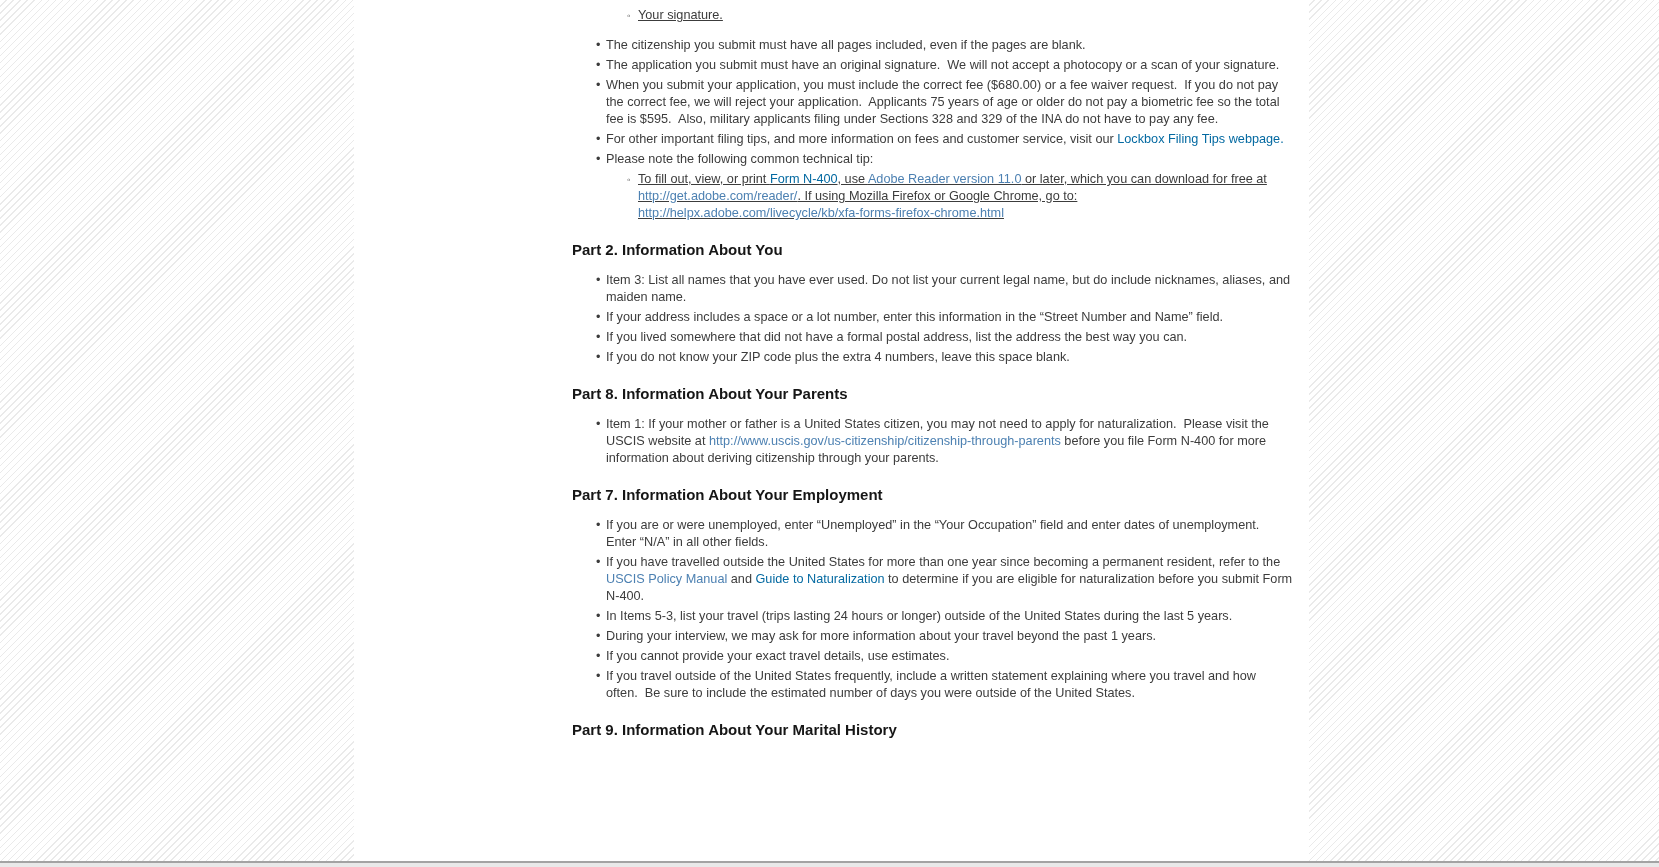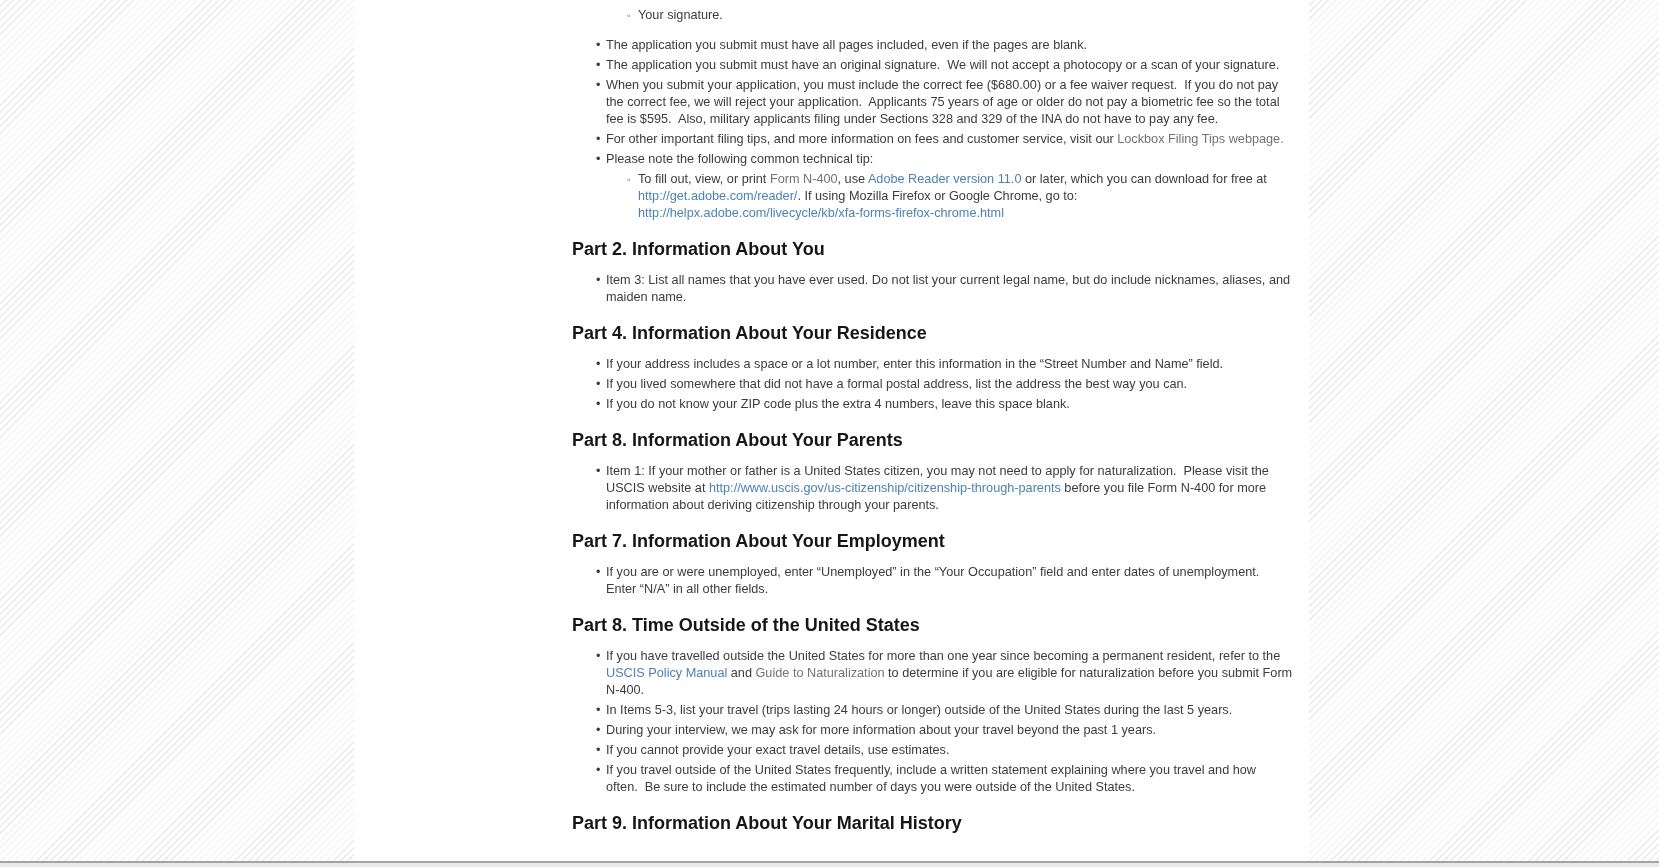--- a/index.html
+++ b/index.html
@@ -14,81 +14,79 @@
   .doc-page {
     position: absolute; left: 354px; top: 0; width: 955px; height: 861px;
     background: #ffffff; overflow: hidden;
   }
   .doc-content {
     box-sizing: border-box; width: 100%; height: 100%;
     padding: 7px 15px 0 218px;
     font-size: 12.7px; line-height: 17px; color: #3c3c3c;
   }
   .section-heading {
-    font-weight: bold; font-size: 18px; color: #161616;
+    font-weight: bold; font-size: 15px; color: #161616;
     margin: 19px 0 14px 0;
   }
   ul { list-style: none; margin: 0; padding: 0; }
   ul.l1 > li { position: relative; margin: 0 0 3px 24px; padding-left: 10px; }
   ul.l1 > li::before { content: "\2022"; position: absolute; left: 0; top: 0; color: #3c3c3c; }
-  ul.l2 > li { position: relative; margin: 0 0 3px 55px; padding-left: 11px; }
+  ul.l2 > li { position: relative; margin: 0 0 3px 55px; padding-left: 11px; text-decoration: underline; }
   ul.l2 > li::before { content: "\25E6"; position: absolute; left: 0; top: 0; font-size: 10px; color: #3c3c3c; }
   ul.l1 + ul.l2 { }
   .doc-content > ul.l2:first-child { margin-bottom: 13px; }
   a.lnk { text-decoration: none; cursor: pointer; }
   a.lnk-blue { color: #4d81b2; }
-  a.lnk-visited { color: #737373; }
+  a.lnk-visited { color: #0369a1; }
   .bottom-rule {
     position: absolute; left: 0; top: 861px; width: 1659px; height: 2px;
     background: #a3a3a3;
   }
   .bottom-strip {
     position: absolute; left: 0; top: 863px; width: 1659px; height: 4px;
     background: #e9e9e9;
   }
 </style>
 </head>
 <body>
 
 <div class="striped-bg"></div>
 
 <div class="doc-page">
   <div class="doc-content">
       <ul class="l2">
         <li><span>Your signature.</span></li>
       </ul>
       <ul class="l1">
-        <li><span>The application you submit must have all pages included, even if the pages are blank.</span></li>
+        <li><span>The citizenship you submit must have all pages included, even if the pages are blank.</span></li>
         <li><span>The application you submit must have an original signature.&nbsp; We will not accept a photocopy or a scan of your signature.</span></li>
         <li><span>When you submit your application, you must include the correct fee ($680.00) or a fee waiver request.&nbsp; If you do not pay the correct fee, we will reject your application.&nbsp; Applicants 75 years of age or older do not pay a biometric fee so the total fee is $595.&nbsp; Also, military applicants filing under Sections 328 and 329 of the INA do not have to pay any fee.</span></li>
         <li><span>For other important filing tips, and more information on fees and customer service, visit our </span><a class="lnk lnk-visited">Lockbox Filing Tips webpage.</a></li>
         <li><span>Please note the following common technical tip:</span></li>
       </ul>
       <ul class="l2">
         <li><span>To fill out, view, or print </span><a class="lnk lnk-visited">Form N-400</a><span>, use </span><a class="lnk lnk-blue">Adobe Reader version 11.0</a><span> or later, which you can download for free at </span><a class="lnk lnk-blue">http://get.adobe.com/reader/</a><span>. If using Mozilla Firefox or Google Chrome, go to: </span><a class="lnk lnk-blue">http://helpx.adobe.com/livecycle/kb/xfa-forms-firefox-chrome.html</a></li>
       </ul>
       <div class="section-heading">Part 2. Information About You</div>
       <ul class="l1">
         <li><span>Item 3: List all names that you have ever used. Do not list your current legal name, but do include nicknames, aliases, and maiden name.</span></li>
       </ul>
-      <div class="section-heading">Part 4. Information About Your Residence</div>
       <ul class="l1">
         <li><span>If your address includes a space or a lot number, enter this information in the “Street Number and Name” field.</span></li>
         <li><span>If you lived somewhere that did not have a formal postal address, list the address the best way you can.</span></li>
         <li><span>If you do not know your ZIP code plus the extra 4 numbers, leave this space blank.</span></li>
       </ul>
       <div class="section-heading">Part 8. Information About Your Parents</div>
       <ul class="l1">
         <li><span>Item 1: If your mother or father is a United States citizen, you may not need to apply for naturalization.&nbsp; Please visit the USCIS website at </span><a class="lnk lnk-blue">http://www.uscis.gov/us-citizenship/citizenship-through-parents</a><span> before you file Form N-400 for more information about deriving citizenship through your parents.</span></li>
       </ul>
       <div class="section-heading">Part 7. Information About Your Employment</div>
       <ul class="l1">
         <li><span>If you are or were unemployed, enter “Unemployed” in the “Your Occupation” field and enter dates of unemployment.&nbsp; Enter “N/A” in all other fields.</span></li>
       </ul>
-      <div class="section-heading">Part 8. Time Outside of the United States</div>
       <ul class="l1">
         <li><span>If you have travelled outside the United States for more than one year since becoming a permanent resident, refer to the </span><a class="lnk lnk-blue">USCIS Policy Manual</a><span> and </span><a class="lnk lnk-visited">Guide to Naturalization</a><span> to determine if you are eligible for naturalization before you submit Form N-400.</span></li>
         <li><span>In Items 5-3, list your travel (trips lasting 24 hours or longer) outside of the United States during the last 5 years.</span></li>
         <li><span>During your interview, we may ask for more information about your travel beyond the past 1 years.</span></li>
         <li><span>If you cannot provide your exact travel details, use estimates.</span></li>
         <li><span>If you travel outside of the United States frequently, include a written statement explaining where you travel and how often.&nbsp; Be sure to include the estimated number of days you were outside of the United States.</span></li>
       </ul>
       <div class="section-heading">Part 9. Information About Your Marital History</div>
     </div>
 </div>

